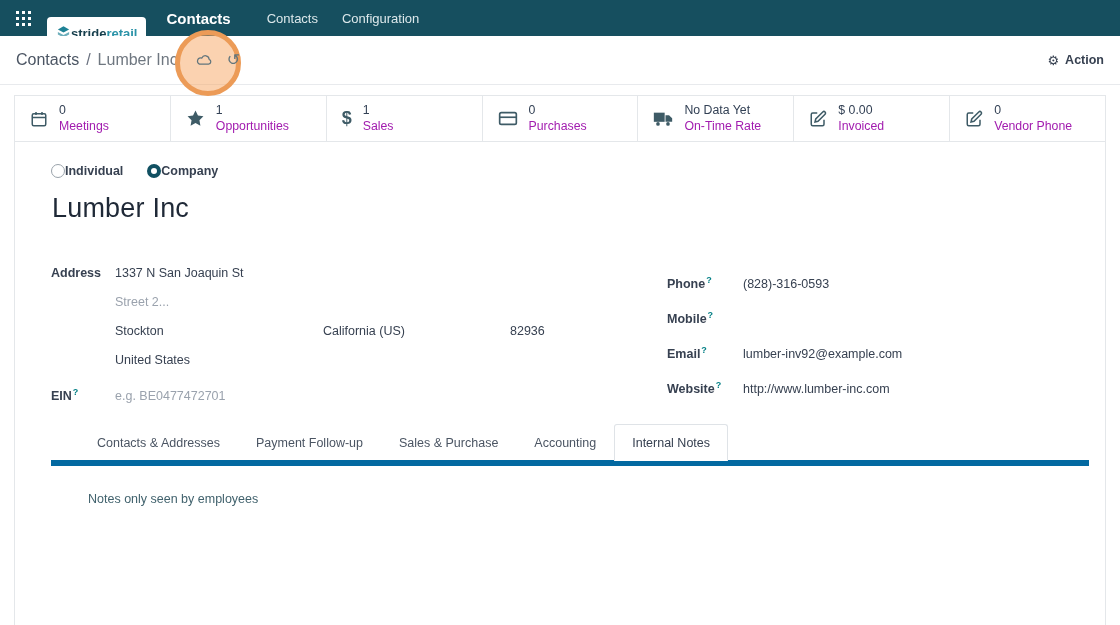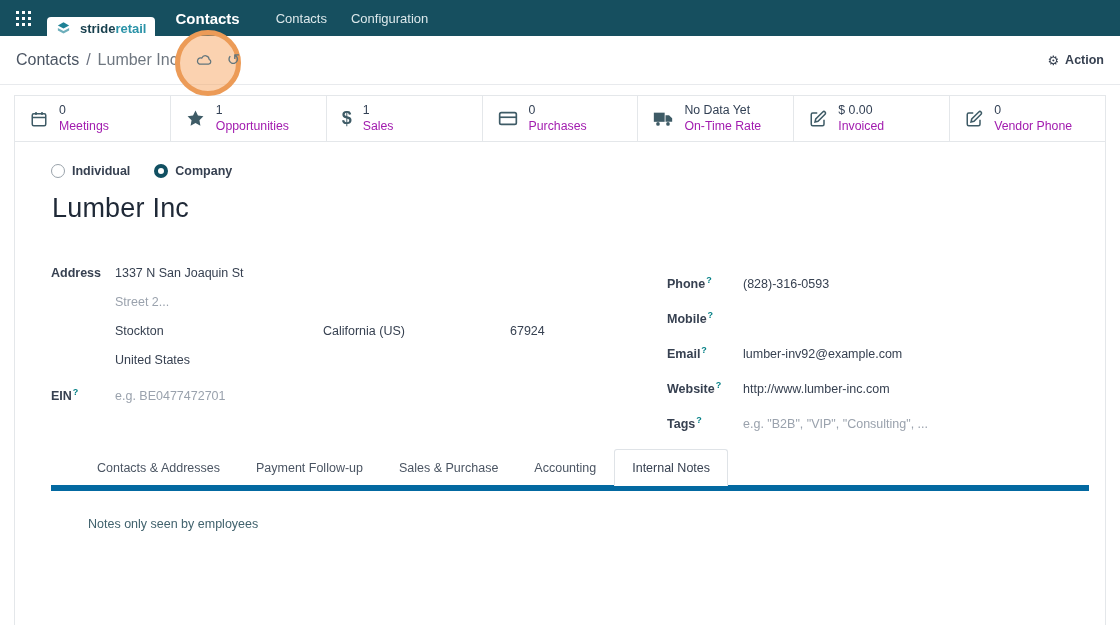--- a/index.html
+++ b/index.html
@@ -12,21 +12,21 @@
 
   
   .topnav {
     height:36px; background:#164f5f;
     display:flex; align-items:center;
     padding:0 12px; gap:12px;
   }
   .apps-btn { display:flex; align-items:center; cursor:pointer; padding:4px; }
   .logo-pill {
     background:#fff; border-radius:4px; height:23px;
-    display:flex; align-items:center; gap:9px; padding:0 9px; cursor:pointer;margin-top:20px;
+    display:flex; align-items:flex-end; gap:0; padding:0 9px; cursor:pointer;margin-top:20px;
   }
   .logo-text { font-size:13px; font-weight:bold; line-height:1; }
   .logo-stride { color:#173f4d; }
   .logo-retail { color:#2b93a8; font-weight:bold; }
   .app-name { color:#fff; font-size:15px; font-weight:bold; margin-left:8px; cursor:pointer; }
   .nav-menu { display:flex; gap:4px; margin-left:14px; }
   .nav-menu-item {
     color:#dce8eb; font-size:13px; padding:6px 10px; border-radius:3px; cursor:pointer;
   }
 
@@ -73,21 +73,21 @@
   .stat:last-child { border-right:none; }
   .stat-icon { color:#3e5b66; display:flex; align-items:center; flex-shrink:0; }
   .dollar-glyph { font-size:18px; font-weight:bold; color:#3e5b66; font-family:"Liberation Sans",sans-serif; }
   .stat-text { display:flex; flex-direction:column; line-height:1.3; }
   .stat-value { font-size:12.3px; color:#334155; }
   .stat-label { font-size:12.3px; color:#a21caf; }
 
   
   .form-body { padding:22px 16px 0 36px; }
   .type-row { display:flex; align-items:center; gap:24px; }
-  .radio-option { display:flex; align-items:center; gap:7px; cursor:pointer; }
+  .radio-option { display:flex; align-items:center; cursor:pointer; }
   .radio-circle {
     width:14px; height:14px; border-radius:50%; background:#fff;
     border:1px solid #9aa3ab; flex-shrink:0;
   }
   .radio-circle.checked { border:4.5px solid #115062; }
   .radio-label { font-size:12.5px; font-weight:bold; color:#374151; }
 
   .record-title {
     font-size:27px; color:#1f2937; font-weight:normal;
     margin:15px 0 0 1px; letter-spacing:0.2px;
@@ -293,21 +293,21 @@
           <span class="val">1337 N San Joaquin St</span>
         </div>
         <div class="lrow">
           <span class="lbl"></span>
           <span class="val muted">Street 2...</span>
         </div>
         <div class="lrow">
           <span class="lbl"></span>
           <span class="val val-city">Stockton</span>
           <span class="val val-state">California (US)</span>
-          <span class="val">67924</span>
+          <span class="val">82936</span>
         </div>
         <div class="lrow">
           <span class="lbl"></span>
           <span class="val">United States</span>
         </div>
         <div class="lrow ein-row">
           <span class="lbl"><span>EIN</span><sup class="q">?</sup></span>
           <span class="val muted">e.g. BE0477472701</span>
         </div>
       </div>
@@ -321,24 +321,20 @@
           <span class="rlbl"><span>Mobile</span><sup class="q">?</sup></span>
           <span class="val"></span>
         </div>
         <div class="rrow">
           <span class="rlbl"><span>Email</span><sup class="q">?</sup></span>
           <span class="val">lumber-inv92@example.com</span>
         </div>
         <div class="rrow">
           <span class="rlbl"><span>Website</span><sup class="q">?</sup></span>
           <span class="val">http://www.lumber-inc.com</span>
-        </div>
-        <div class="rrow">
-          <span class="rlbl"><span>Tags</span><sup class="q">?</sup></span>
-          <span class="val muted">e.g. "B2B", "VIP", "Consulting", ...</span>
         </div>
       </div>
     </div>
 
     <div class="tabs">
       <span class="tab">Contacts &amp; Addresses</span>
       <span class="tab">Payment Follow-up</span>
       <span class="tab">Sales &amp; Purchase</span>
       <span class="tab">Accounting</span>
       <span class="tab active">Internal Notes</span>

